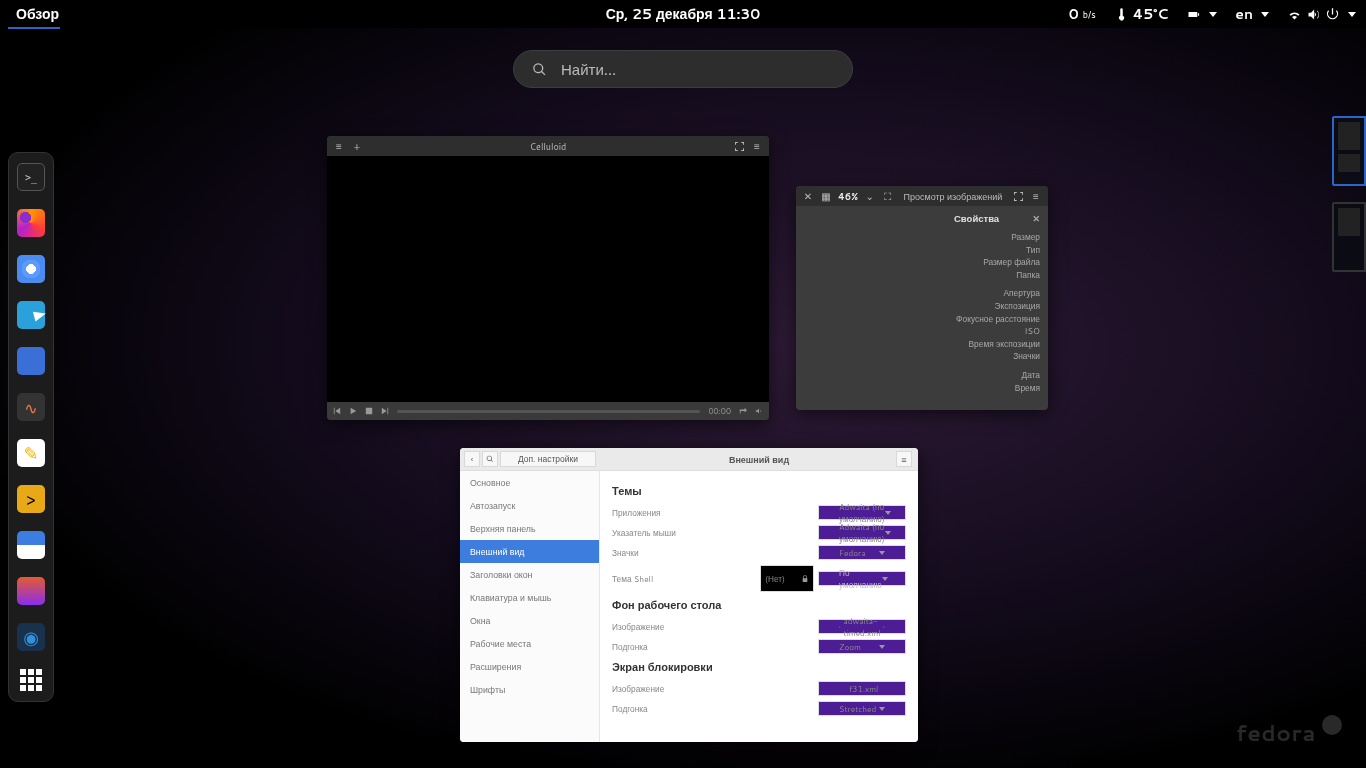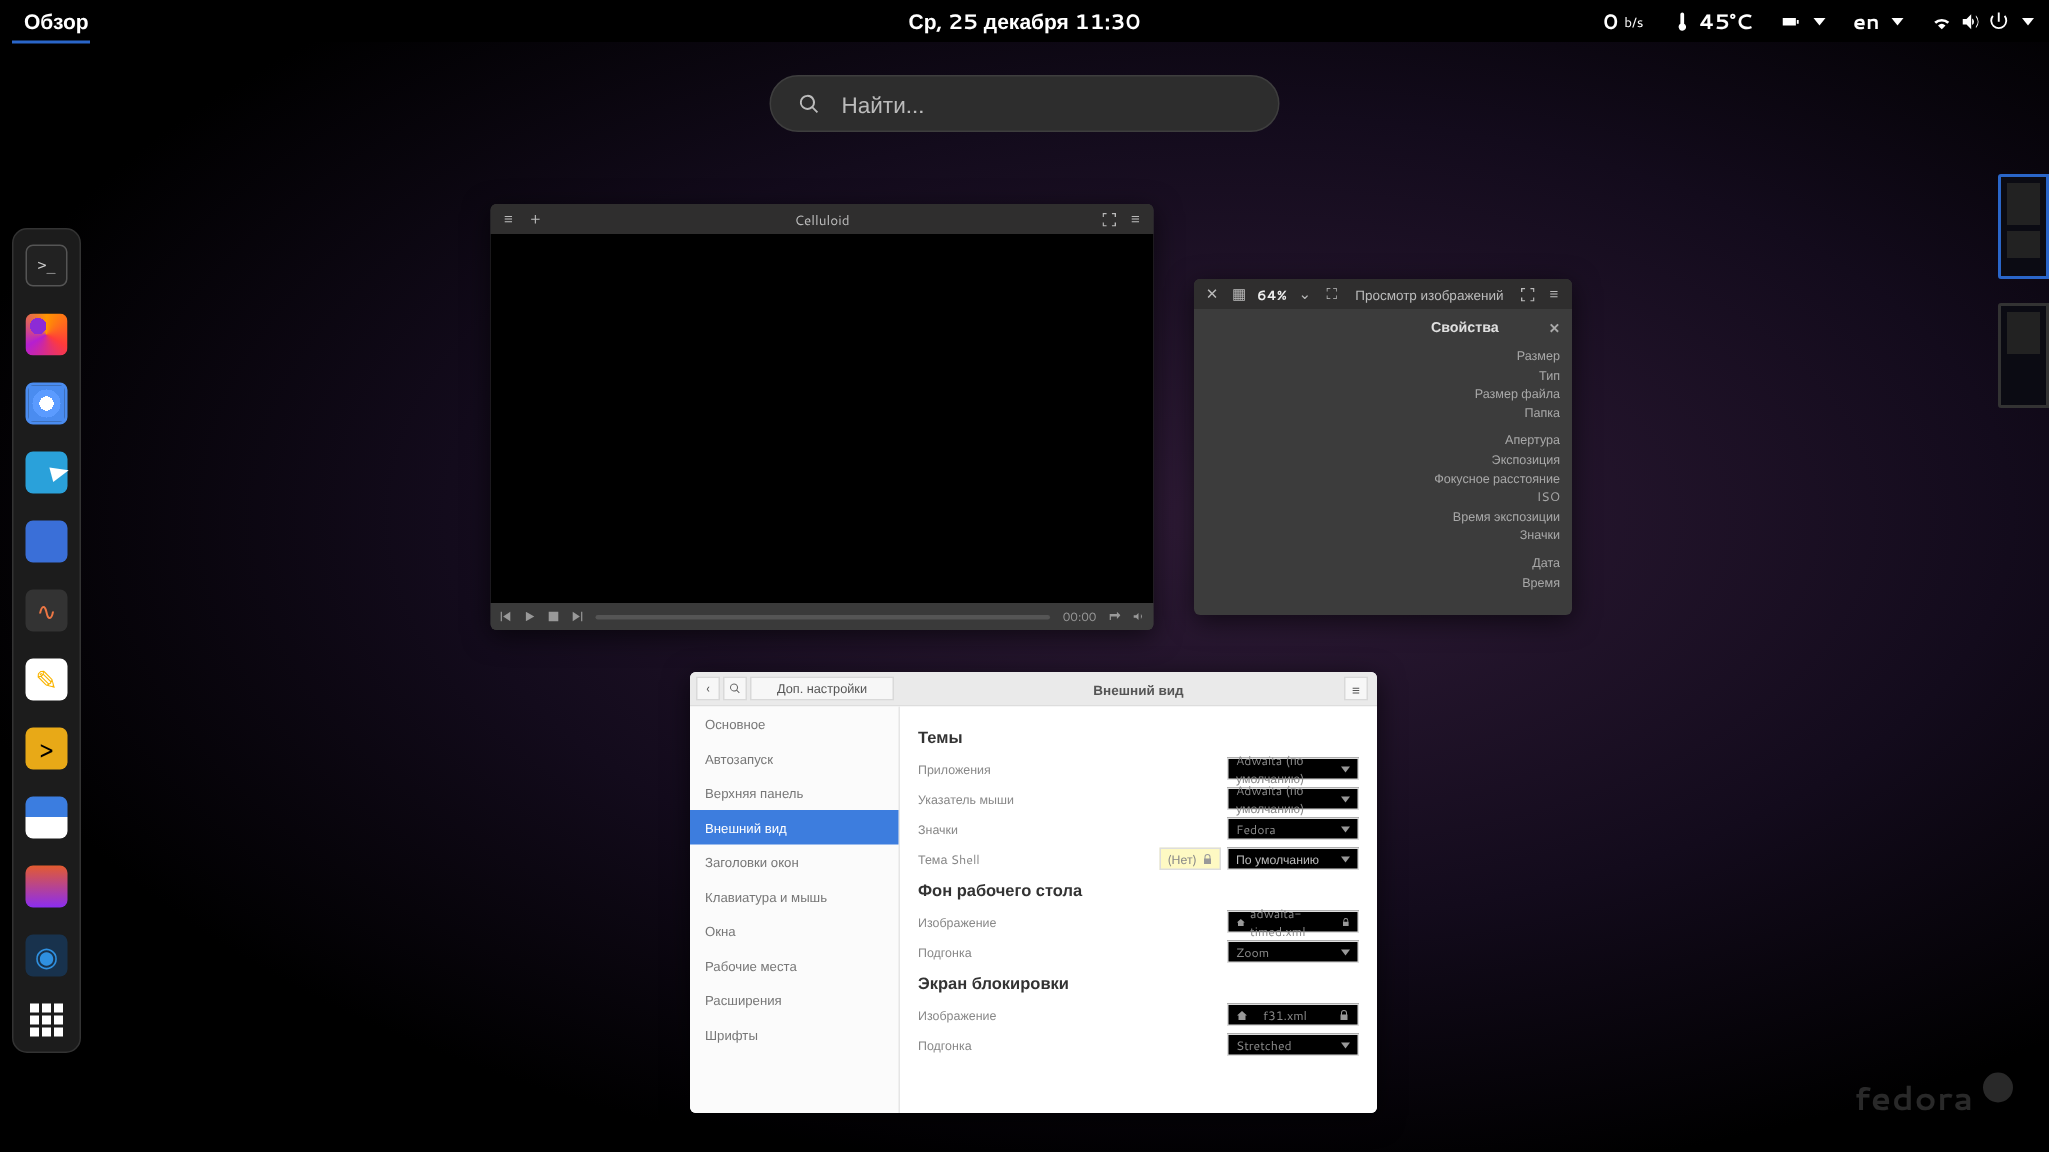--- a/index.html
+++ b/index.html
@@ -97,23 +97,23 @@
   #tweaks .hdrR .menu{ position:absolute; right:6px; width:16px; height:16px; border:1px solid #d9d9d9; background:#f7f7f7; display:flex; align-items:center; justify-content:center;}
   #tweaks .hdrrow{display:flex; border-bottom:1px solid #ddd;}
   #tweaks .cols{display:flex; height:272px;}
   #tweaks .side{ width:140px; background:#fbfbfb; border-right:1px solid #e6e6e6; font-size:8.8px;}
   #tweaks .side .item{ padding:5px 10px; color:#777;}
   #tweaks .side .item.sel{ background:#3d7dde; color:#fff;}
   #tweaks .main{ flex:1; background:#fff; padding:8px 12px; font-size:8.5px; color:#555;}
   #tweaks .main h4{ font-size:11px; font-weight:700; color:#333; margin:4px 0 6px;}
   #tweaks .row{ display:flex; align-items:center; margin-bottom:5px;}
   #tweaks .row .rl{ flex:1; color:#888; font-size:8.3px;}
-  #tweaks .row .rv{ width:88px; height:15px; border:1px solid #ddd; background:#000000; display:flex; align-items:center; padding:0 5px; justify-content:space-between; color:#888; font-size:8.2px;}
+  #tweaks .row .rv{ width:88px; height:15px; border:1px solid #ddd; background:#4c1d95; display:flex; align-items:center; padding:0 20px; justify-content:space-between; color:#888; font-size:8.2px;}
   #tweaks .row .rv.dim{color:#bbb;}
-  #tweaks .row .chip{ height:15px; border:1px solid #ddd; background:#fef9c3; display:flex; align-items:center; padding:0 4px; color:#888; font-size:8.2px; margin-right:4px; gap:3px;}
+  #tweaks .row .chip{ height:27px; border:1px solid #ddd; background:#000000; display:flex; align-items:center; padding:0 4px; color:#888; font-size:8.2px; margin-right:4px; gap:16px;}
   #tweaks .mini-tri{ width:0;height:0;border-left:3px solid transparent;border-right:3px solid transparent;border-top:4px solid #999;}
   .lock-ic,.home-ic{width:8px;height:8px;fill:#999;}
 
   
   .ws { position:absolute; right:0; top:116px; width:34px; display:flex; flex-direction:column; gap:16px;}
   .ws .thumb{ width:34px; height:70px; background:#0b0b13; border:2px solid #333; border-radius:2px 0 0 2px; overflow:hidden;}
   .ws .thumb.active{ border-color:#2a66c9;}
   .ws .thumb .mini{ background:#222; margin:4px; height:28px;}
 
   
@@ -229,21 +229,21 @@
     <svg class="cbtn" viewBox="0 0 10 10">
         <path d="M1 4h2l2-2v6L3 6H1zM7 3a3 3 0 010 4V3z"></path>
       </svg>
   </div>
 </div>
 
 <div class="win" id="eog">
   <div class="hdr">
     <span class="hbtn">✕</span>
     <span class="hbtn">▦</span>
-    <span class="zoom">64%</span>
+    <span class="zoom">46%</span>
     <span class="hbtn">⌄</span>
     <span class="hbtn">⛶</span>
     <span class="title">Просмотр изображений</span>
     <span class="hbtn">
         <svg viewBox="0 0 10 10">
           <path d="M0 0h3v1H1v2H0zM7 0h3v3H9V1H7zM0 7h1v2h2v1H0zM9 7h1v3H7V9h2z"></path>
         </svg>
       </span>
     <span class="hbtn">≡</span>
   </div>

